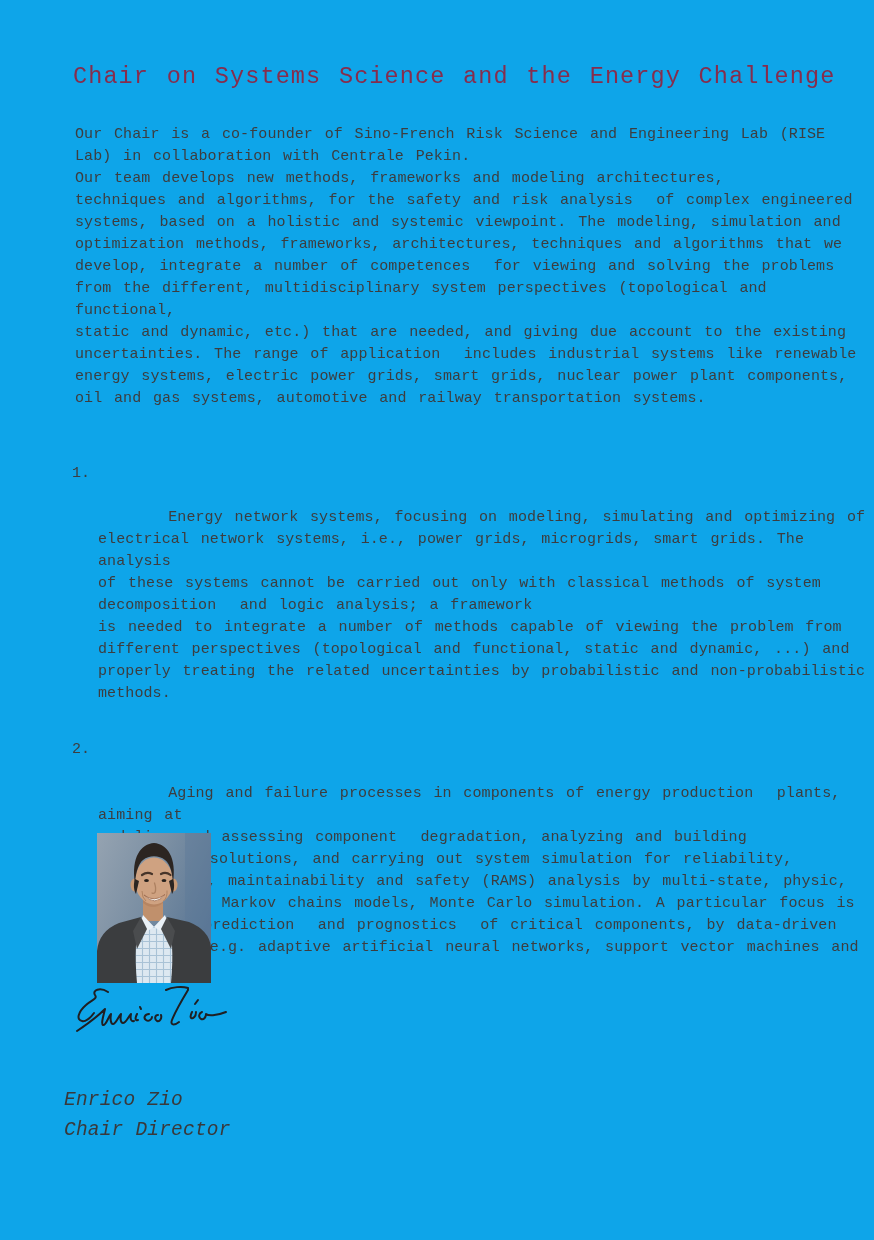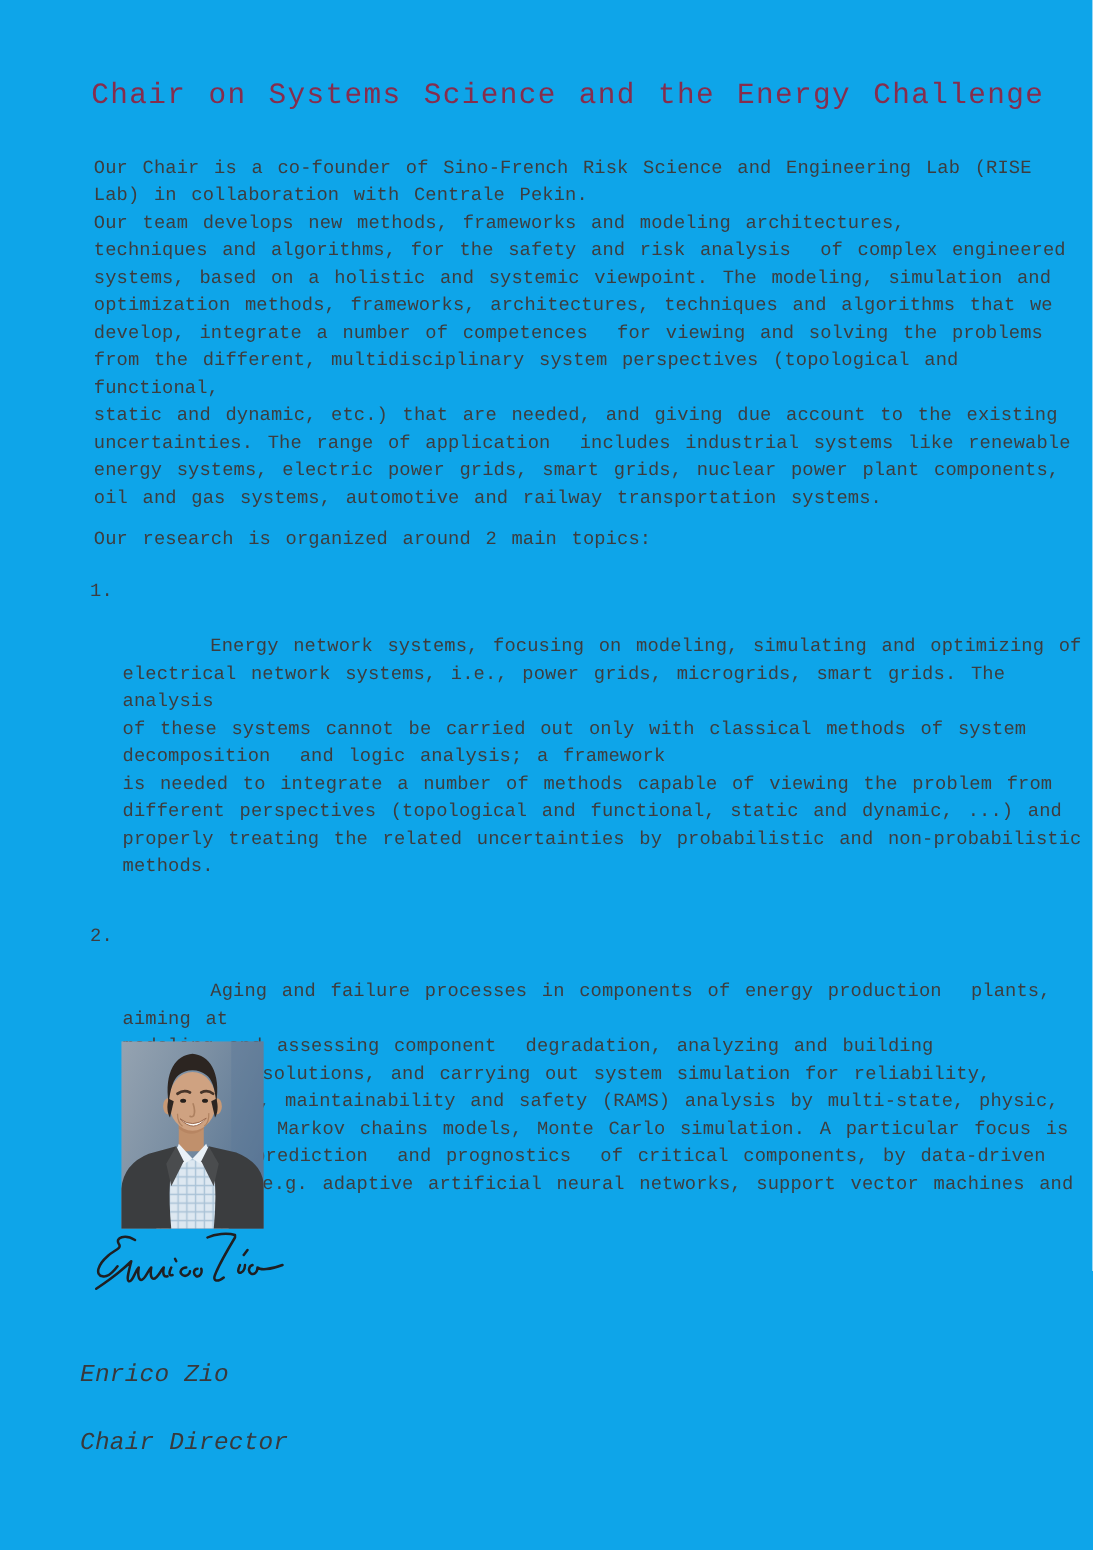--- a/index.html
+++ b/index.html
@@ -47,21 +47,21 @@
   }
   .signature svg { display: block; width: 100%; height: 100%; }
   .sig-name, .sig-role {
     position: absolute; left: 64px;
     font-size: 19.5px; font-style: italic;
     line-height: 29px; color: #39393b;
     letter-spacing: 0.2px;
     margin-top: 30px;
   }
   .sig-name { top: 1056px; }
-  .sig-role { top: 1110px; }
+  .sig-role { top: 1086px; }
 </style>
 </head>
 <body>
 
 <div class="page">
 
   <h1 class="title" style="color: rgb(134, 45, 77);">Chair on Systems Science and the Energy Challenge</h1>
 
   <div class="bodytext intro">Our Chair is a co-founder of Sino-French Risk Science and Engineering Lab (RISE
 Lab) in collaboration with Centrale Pekin.
@@ -69,21 +69,20 @@
 techniques and algorithms, for the safety and risk analysis  of complex engineered
 systems, based on a holistic and systemic viewpoint. The modeling, simulation and
 optimization methods, frameworks, architectures, techniques and algorithms that we
 develop, integrate a number of competences  for viewing and solving the problems
 from the different, multidisciplinary system perspectives (topological and functional,
 static and dynamic, etc.) that are needed, and giving due account to the existing
 uncertainties. The range of application  includes industrial systems like renewable
 energy systems, electric power grids, smart grids, nuclear power plant components,
 oil and gas systems, automotive and railway transportation systems.</div>
 
-  <div class="bodytext heading">Our research is organized around 2 main topics:</div>
 
   <div class="topics">
     <div class="bodytext topic">
       <span class="topic-num">1.</span>
       <span>Energy network systems, focusing on modeling, simulating and optimizing of
 electrical network systems, i.e., power grids, microgrids, smart grids. The analysis
 of these systems cannot be carried out only with classical methods of system
 decomposition  and logic analysis; a framework
 is needed to integrate a number of methods capable of viewing the problem from
 different perspectives (topological and functional, static and dynamic, ...) and

